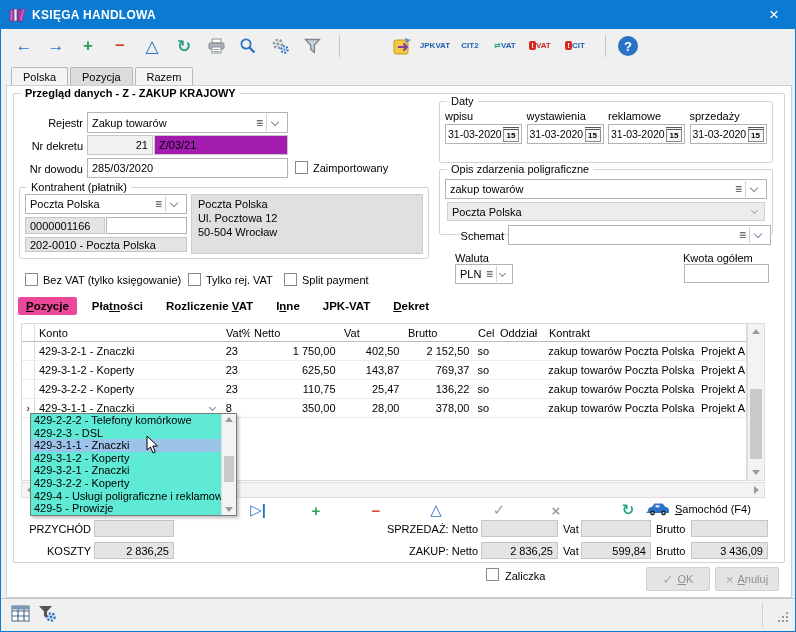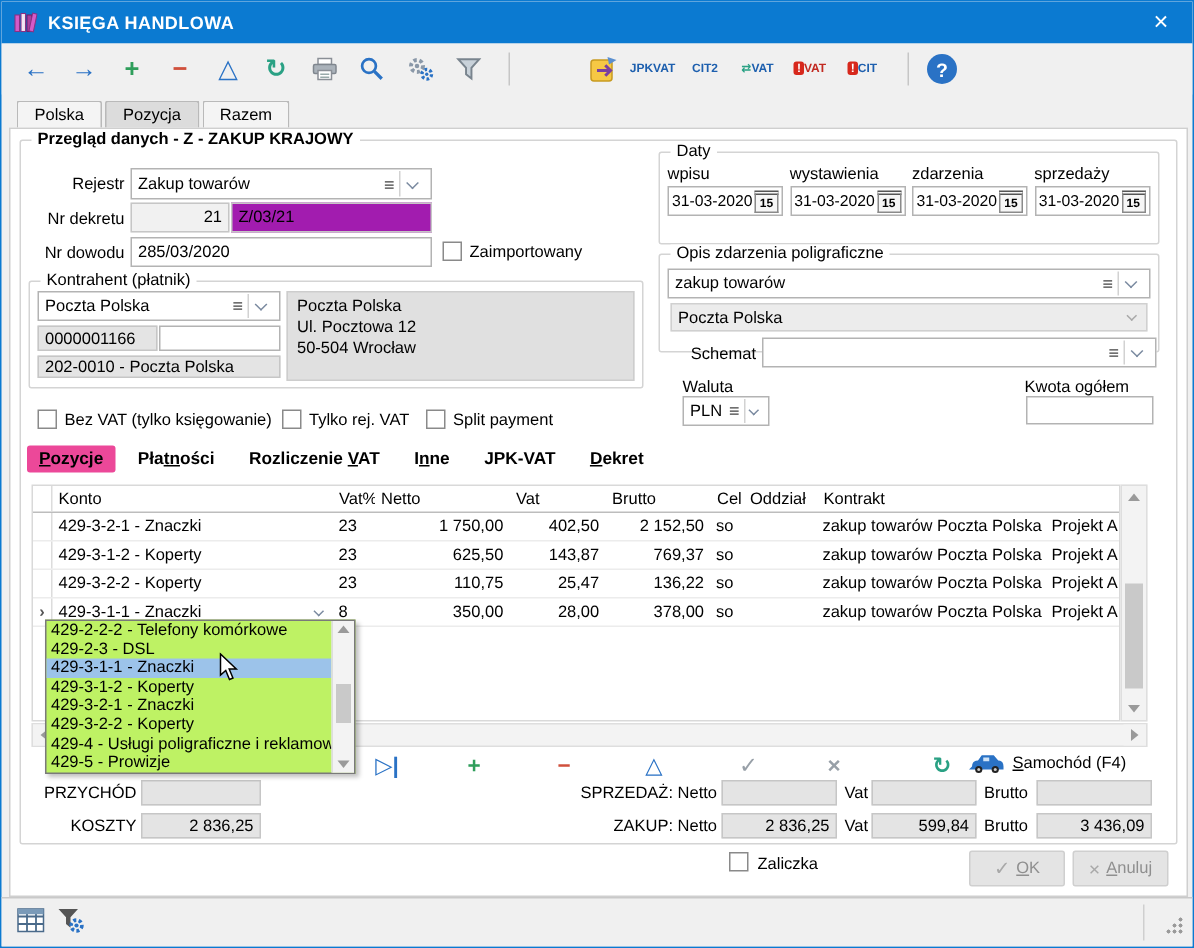--- a/index.html
+++ b/index.html
@@ -70,21 +70,21 @@
   
   .sb{position:absolute;background:#f3f3f3;border:1px solid #dedede;}
   .sbtn{position:absolute;display:flex;align-items:center;justify-content:center;background:#f3f3f3;}
   .thumb{position:absolute;background:#c9c9c9;}
   .tri{width:0;height:0;}
   .tri.up{border-left:4px solid transparent;border-right:4px solid transparent;border-bottom:5px solid #9a9a9a;}
   .tri.dn{border-left:4px solid transparent;border-right:4px solid transparent;border-top:5px solid #9a9a9a;}
   .tri.lf{border-top:4px solid transparent;border-bottom:4px solid transparent;border-right:5px solid #9a9a9a;}
   .tri.rt{border-top:4px solid transparent;border-bottom:4px solid transparent;border-left:5px solid #9a9a9a;}
   
-  #dropdown{position:absolute;left:29px;top:412px;width:207px;height:103px;background:#bef264;
+  #dropdown{position:absolute;left:29px;top:412px;width:207px;height:103px;background:#5eead4;
             border:1px solid #7a7a7a;z-index:50;box-shadow:2px 2px 3px rgba(0,0,0,.25);}
   .ddi{height:12.6px;line-height:12.6px;padding:0 3px;white-space:nowrap;overflow:hidden;width:190px;}
   .ddi.sel{background:#9cc3ea;}
   #dd-sb{position:absolute;right:0;top:0;width:15px;height:101px;background:#f3f3f3;border-left:1px solid #ddd;}
   
   .vcr{position:absolute;top:500px;width:30px;height:18px;display:flex;align-items:center;
        justify-content:center;font-size:15px;font-weight:bold;}
   
   .btn{position:absolute;background:#e4e4e4;border:1px solid #cfcfcf;border-radius:2px;
        display:flex;align-items:center;justify-content:center;color:#8f8f8f;}
@@ -261,21 +261,21 @@
         </div>
       </div>
       <div style="width: 83px;">
         <div style="margin-bottom: 2px;">wystawienia</div>
         <div class="field" style="position: static; width: 77px; height: 20px; padding: 0px 2px;">
           <span style="font-size: 10.5px;">31-03-2020</span>
           <span class="calbtn">15</span>
         </div>
       </div>
       <div style="width: 83px;">
-        <div style="margin-bottom: 2px;">zdarzenia</div>
+        <div style="margin-bottom: 2px;">reklamowe</div>
         <div class="field" style="position: static; width: 77px; height: 20px; padding: 0px 2px;">
           <span style="font-size: 10.5px;">31-03-2020</span>
           <span class="calbtn">15</span>
         </div>
       </div>
       <div style="width: 83px;">
         <div style="margin-bottom: 2px;">sprzedaży</div>
         <div class="field" style="position: static; width: 77px; height: 20px; padding: 0px 2px;">
           <span style="font-size: 10.5px;">31-03-2020</span>
           <span class="calbtn">15</span>

